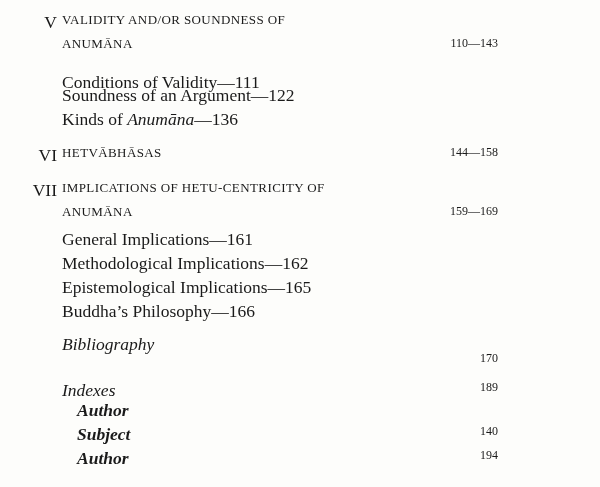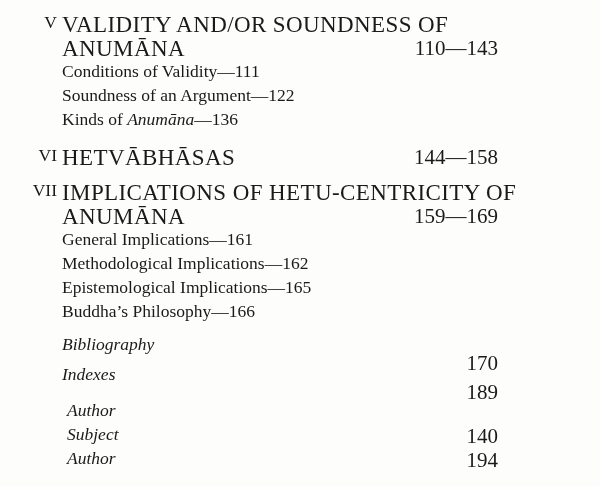--- a/index.html
+++ b/index.html
@@ -26,55 +26,56 @@
       position: absolute;
       left: 0;
       width: 57px;
       text-align: right;
       font-size: 17.5px;
       white-space: nowrap;
     }
     .title {
       position: absolute;
       left: 62px;
-      font-size: 23px;
+      font-size: 13px;
       letter-spacing: 0.4px;
       font-family: Liberation Serif, serif;
     }
     .pages {
       position: absolute;
       right: 102px;
-      font-size: 21px;
+      font-size: 12px;
       text-align: right;
       white-space: nowrap;
     }
     .sub {
       position: absolute;
       left: 62px;
       font-size: 17.5px;
       white-space: nowrap;
     }
     .italic {
       font-style: italic;
     }
     .indent {
-      left: 67px;
+      left: 77px;
+      font-weight: bold;
     }
   </style>
 </head>
 <body>
 
 <div class="page">
 
   <div>
     <span class="num" style="top:12px;">V</span>
     <span class="title" style="top:12px;">VALIDITY AND/OR SOUNDNESS OF</span>
     <span class="title" style="top:36px;">ANUMĀNA</span>
     <span class="pages" style="top:36px;">110—143</span>
-    <span class="sub" style="top:61px;font-family:Liberation Serif, serif;"><span>Conditions of Validity</span><span>—111</span></span>
+    <span class="sub" style="top:72px;font-family:Liberation Serif, serif;"><span>Conditions of Validity</span><span>—111</span></span>
     <span class="sub" style="top:85px;"><span>Soundness of an Argument</span><span>—122</span></span>
     <span class="sub" style="top:109px;"><span>Kinds of </span><span class="italic">Anumāna</span><span>—136</span></span>
   </div>
 
   <div>
     <span class="num" style="top:145px;">VI</span>
     <span class="title" style="top:145px;">HETVĀBHĀSAS</span>
     <span class="pages" style="top:145px;">144—158</span>
   </div>
 
@@ -88,21 +89,21 @@
     <span class="sub" style="top:277px;"><span>Epistemological Implications</span><span>—165</span></span>
     <span class="sub" style="top:301px;"><span>Buddha’s Philosophy</span><span>—166</span></span>
   </div>
 
   <div>
     <span class="sub italic" style="top:334px;">Bibliography</span>
     <span class="pages" style="top:351px;">170</span>
   </div>
 
   <div>
-    <span class="sub italic" style="top:364px;font-style:italic;">Indexes</span>
+    <span class="sub italic" style="top:380px;font-style:italic;">Indexes</span>
     <span class="sub italic indent" style="top:400px;">Author</span>
     <span class="pages" style="top:380px;">189</span>
     <span class="sub italic indent" style="top:424px;">Subject</span>
     <span class="pages" style="top:424px;">140</span>
     <span class="sub italic indent" style="top:448px;">Author</span>
     <span class="pages" style="top:448px;text-align:right;">194</span>
   </div>
 
 </div>
 

